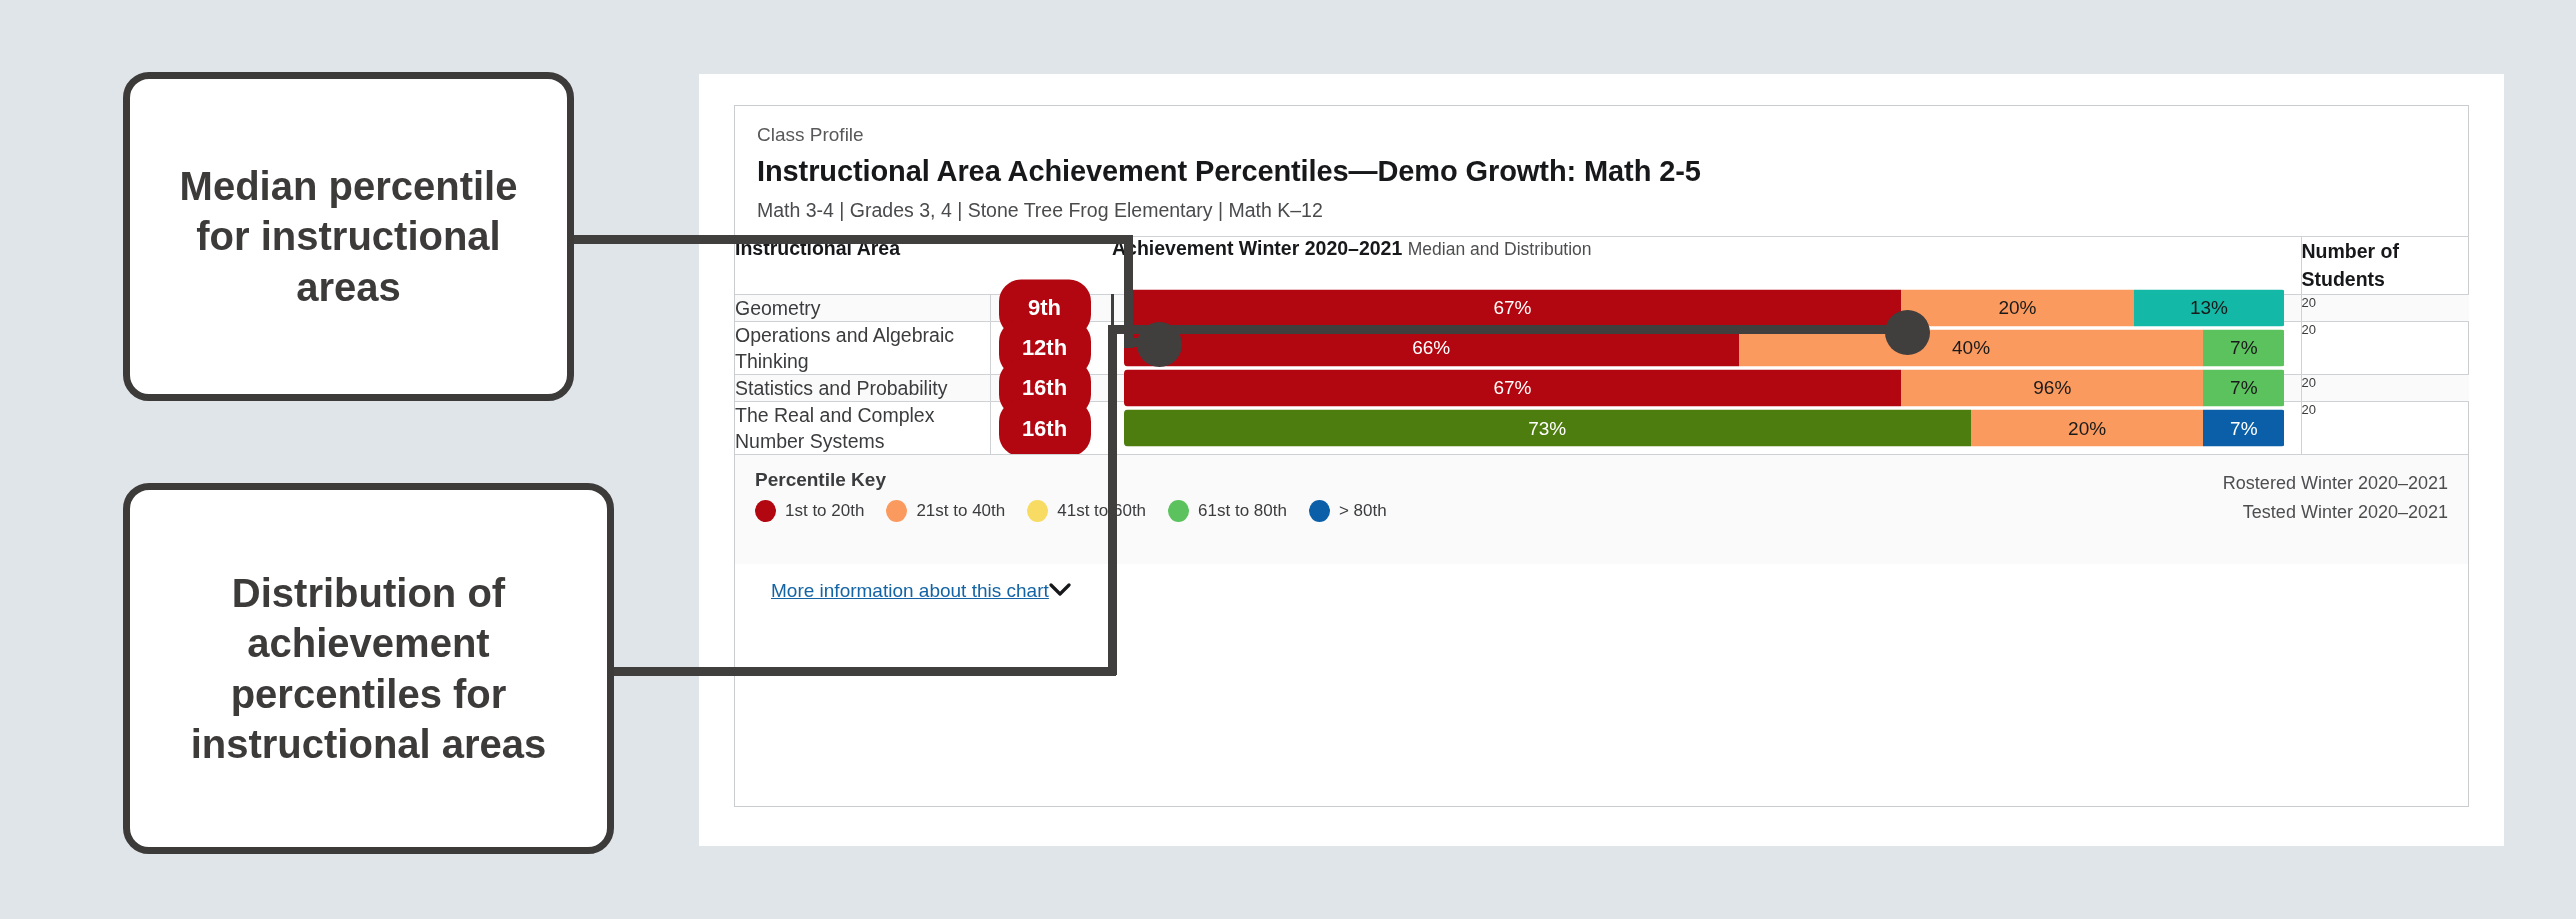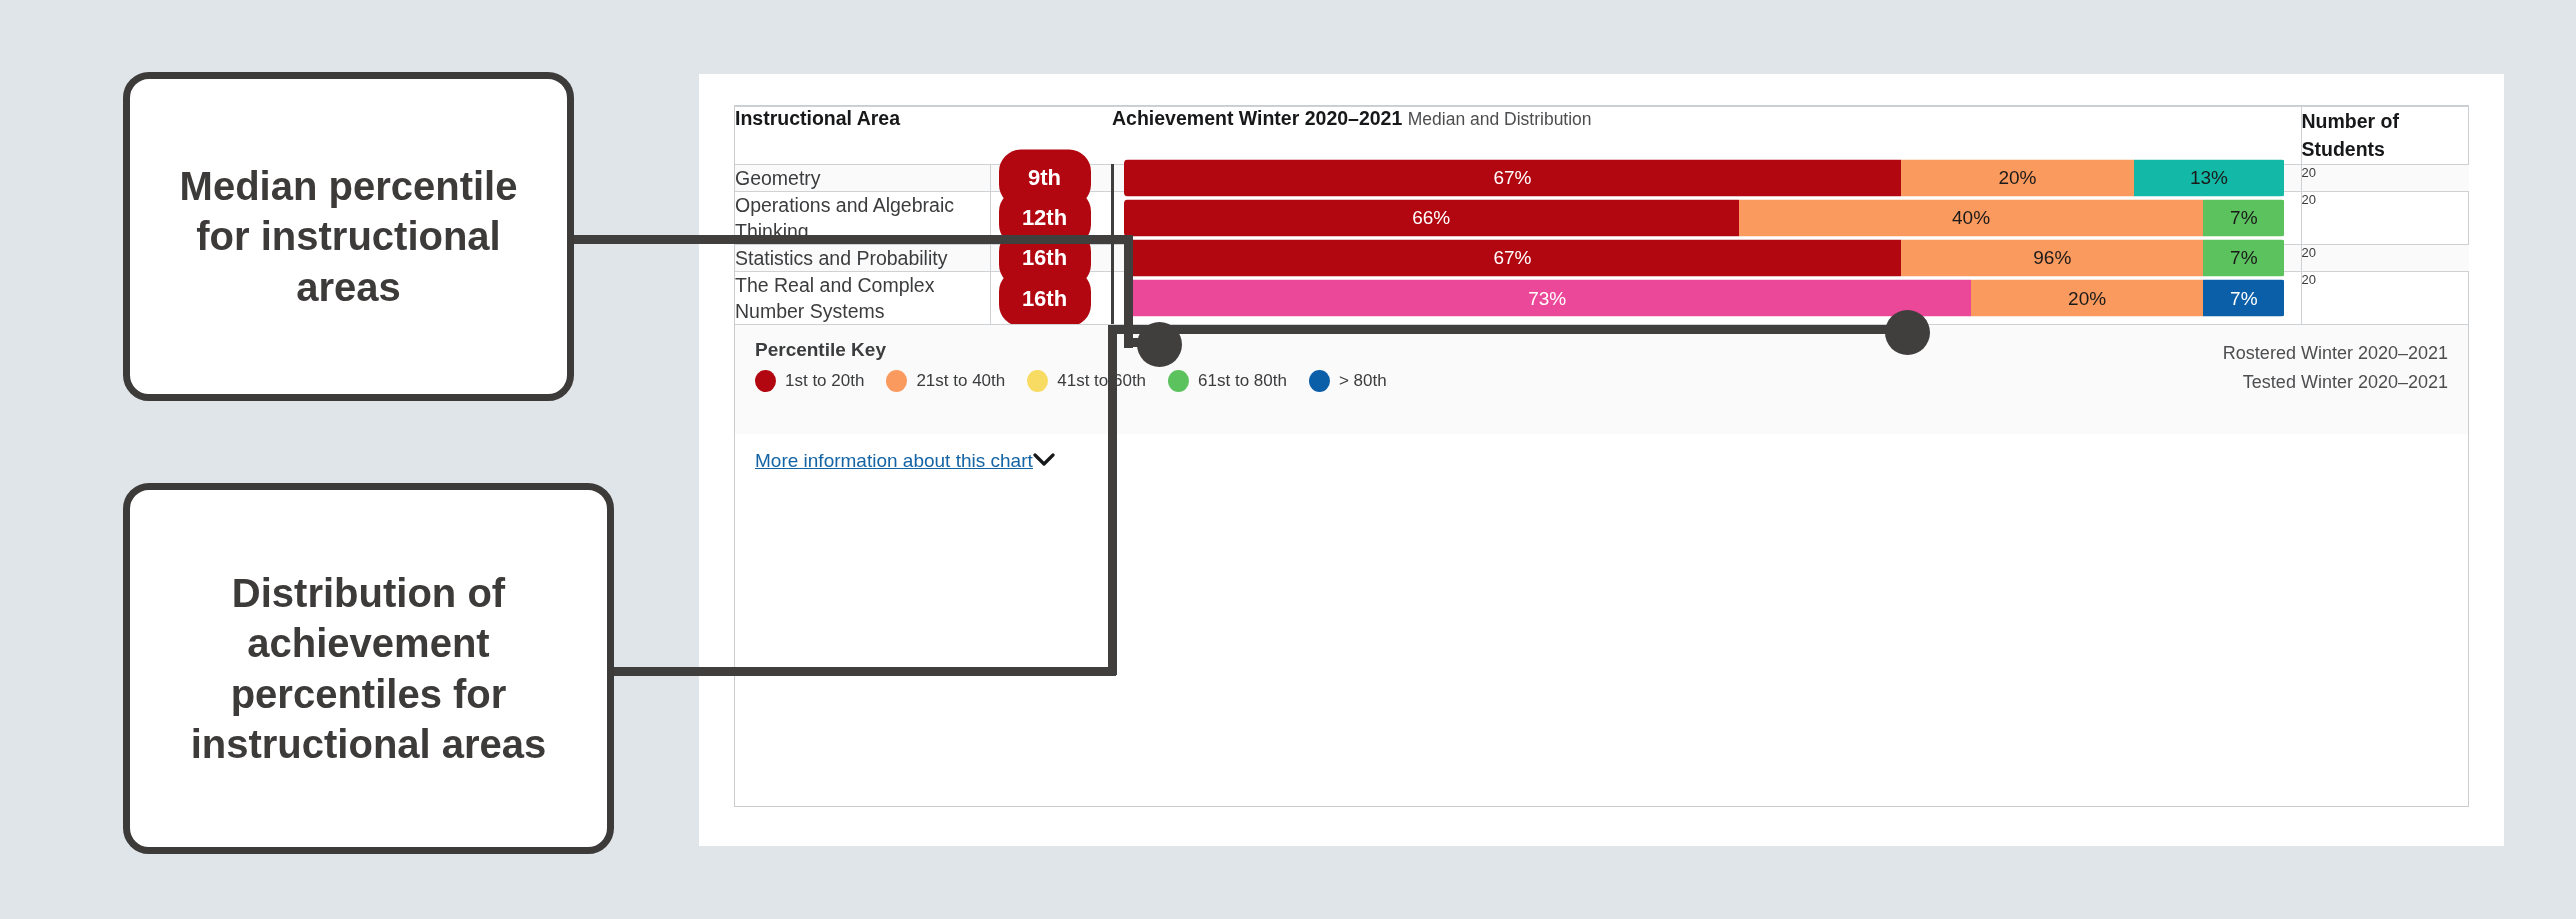--- a/index.html
+++ b/index.html
@@ -253,21 +253,21 @@
     position: absolute;
     right: 20px;
     top: 14px;
     text-align: right;
     font-size: 18px;
     color: #4d4e50;
     line-height: 1.58;
   }
   .more-info {
     position: absolute;
-    left: 20px;
+    left: 36px;
     bottom: -38px;
     display: flex;
     align-items: center;
     font-size: 19px;
     color: #1464a5;
   }
   .more-info .mi-text {
     text-decoration: underline;
   }
   .chev { display: inline-block; }
@@ -289,20 +289,25 @@
 
 <div class="callout" id="callout-median">
   <span>Median percentile for instructional areas</span>
 </div>
 <div class="callout" id="callout-distribution">
   <span>Distribution of achievement percentiles for instructional areas</span>
 </div>
 
 <div id="chart-card">
 
+  <div class="card-header">
+    <div class="eyebrow">Class Profile</div>
+    <div class="card-title">Instructional Area Achievement Percentiles—Demo Growth: Math 2-5</div>
+    <div class="card-subtitle">Math 3-4 | Grades 3, 4 | Stone Tree Frog Elementary | Math K–12</div>
+  </div>
 
   <table class="ia-table">
     <colgroup>
       <col class="col-area">
         <col class="col-median">
         <col class="col-dist">
         <col class="col-count">
     </colgroup>
     <thead>
       <tr>
@@ -358,21 +363,21 @@
           </td>
           <td class="cell-count">20</td>
         </tr>
         <tr>
           <td class="cell-area">The Real and Complex Number Systems</td>
           <td class="cell-median">
             <div class="median-badge">16th</div>
           </td>
           <td class="cell-dist">
             <div class="bar-wrap">
-              <div class="seg" style="width: 73%; background: #ec4899; color: rgb(255, 255, 255);">73%</div>
+              <div class="seg" style="width: 73%; background: #4d7c0f; color: rgb(255, 255, 255);">73%</div>
               <div class="seg" style="width: 20%; background: rgb(251, 154, 94); color: rgb(26, 26, 26);">20%</div>
               <div class="seg" style="width: 7%; background: rgb(10, 95, 168); color: rgb(255, 255, 255);">7%</div>
             </div>
           </td>
           <td class="cell-count">20</td>
         </tr>
       </tbody>
   </table>
 
   <div class="card-footer">

